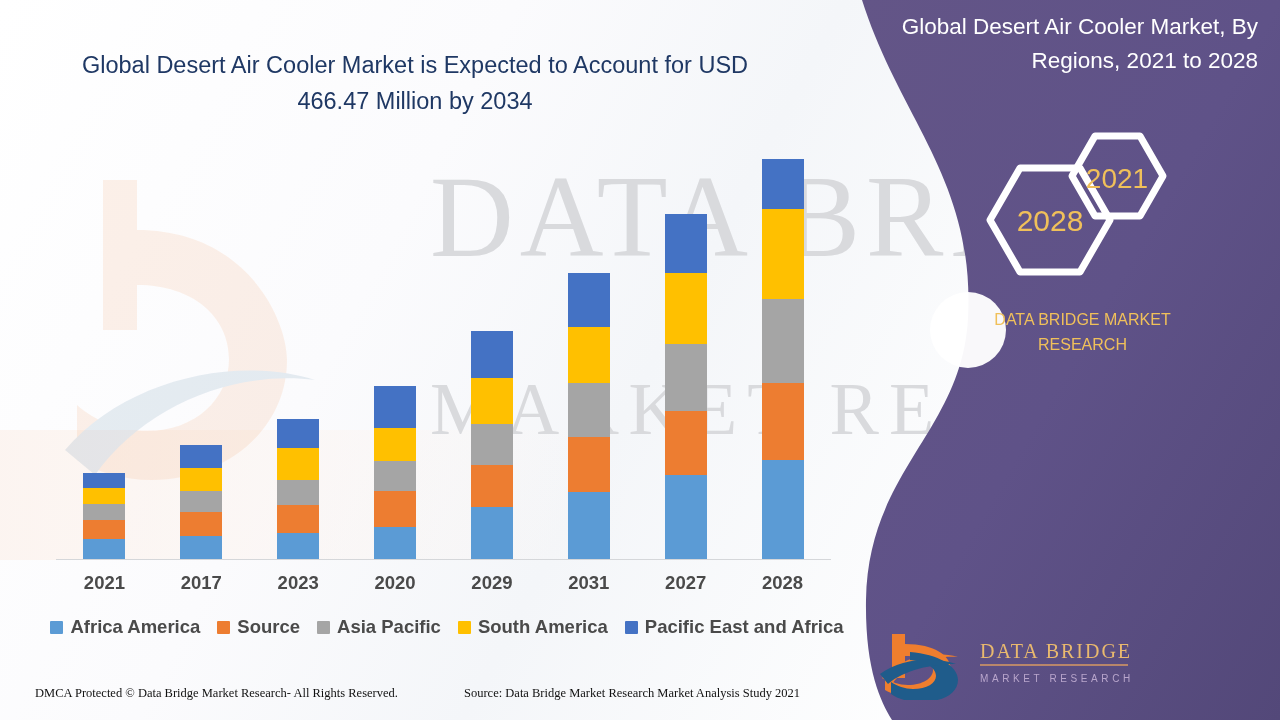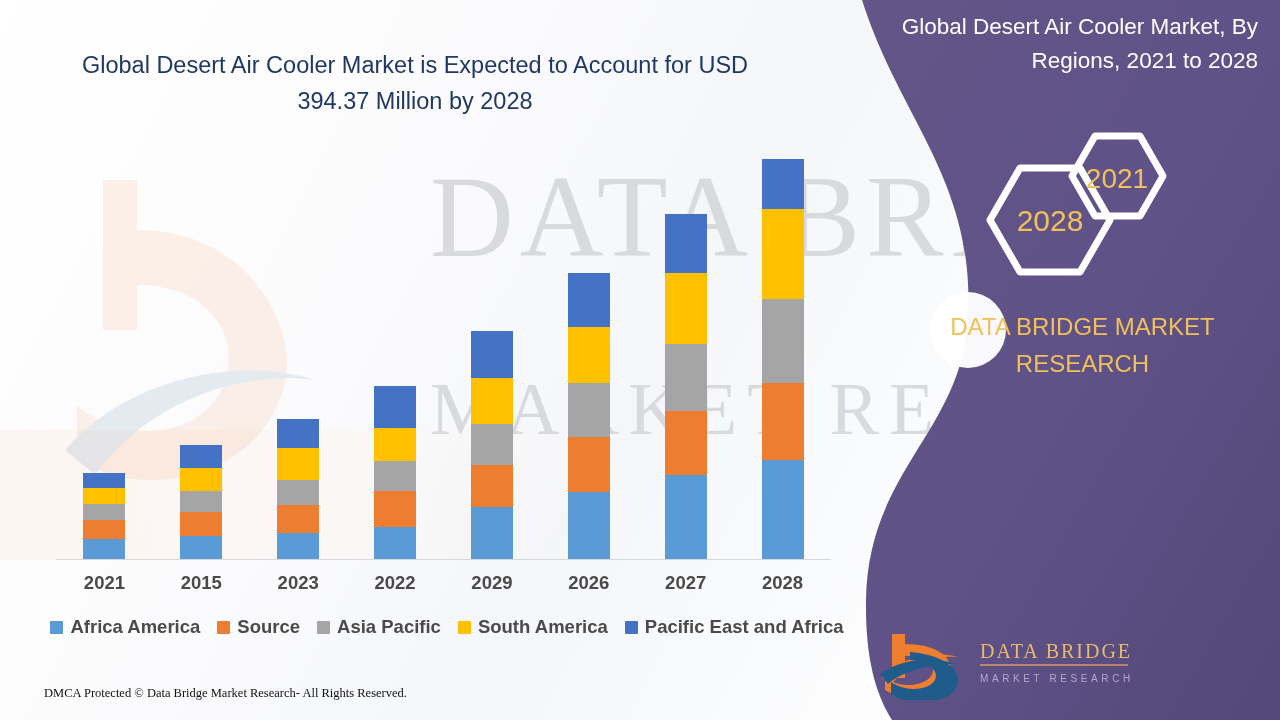--- a/index.html
+++ b/index.html
@@ -119,21 +119,21 @@
     align-items: center;
     gap: 17px;
   }
   .lg { display: flex; align-items: center; gap: 7px; }
   .swatch { width: 13px; height: 13px; border-radius: 1px; }
   .lg span.lbl { color: #4a4a4a; font-size: 18.5px; font-weight: bold; white-space: nowrap; }
 
   
   .footer {
     position: absolute;
-    left: 13px; top: 684px;
+    left: 4px; top: 684px;
     width: 860px;
     height: 26px;
   }
   .footer .dmca, .footer .src {
     position: absolute;
     color: #111;
     font-family: "Liberation Serif", serif;
     font-size: 12.5px;
     white-space: nowrap;
   }
@@ -161,21 +161,21 @@
     line-height: 1.5;
     font-weight: 400;
   }
   .hexes { position: absolute; left: 100px; top: 128px; width: 250px; height: 170px; }
   .brand {
     position: absolute;
     left: 30px; top: 308px;
     width: 385px;
     text-align: center;
     color: #f0c05a;
-    font-size: 24px;
+    font-size: 16px;
     line-height: 1.55;
     font-weight: 400;
   }
   .logo-bottom { position: absolute; left: 20px; top: 630px; width: 260px; height: 70px; }
 </style>
 </head>
 <body>
 
 <div id="stage">
 
@@ -186,21 +186,21 @@
     <path d="M48 30 h34 v150 h-34 z" fill="#EF7E2E"></path>
     <path d="M82 80 c110 0 150 90 150 130 c0 70 -62 120 -135 120 c-30 0 -55 -8 -75 -20 l0 -55 c18 16 42 26 70 26 c48 0 82 -32 82 -72 c0 -42 -36 -74 -92 -74 z" fill="#EF7E2E"></path>
     <path d="M10 300 c60 -70 170 -95 250 -70 c-80 -10 -170 25 -220 95 z" fill="#1F5C8B"></path>
   </svg>
 
   <div class="wm-text">
     <span>DATA BRIDGE</span>
     <span class="l2">MARKET RESEARCH</span>
   </div>
 
-  <div class="headline">Global Desert Air Cooler Market is Expected to Account for USD 394.37 Million by 2028</div>
+  <div class="headline">Global Desert Air Cooler Market is Expected to Account for USD 466.47 Million by 2034</div>
 
   <div class="chart">
     <div class="bars" id="bars">
         <div class="barwrap">
           <div class="bar">
             <div class="seg" title="North America 2021: 19" style="height: 20.4px; background: rgb(91, 155, 213);"></div>
             <div class="seg" title="Europe 2021: 17" style="height: 18.2526px; background: rgb(237, 125, 49);"></div>
             <div class="seg" title="Asia Pacific 2021: 15" style="height: 16.1053px; background: rgb(165, 165, 165);"></div>
             <div class="seg" title="South America 2021: 15" style="height: 16.1053px; background: rgb(255, 192, 0);"></div>
             <div class="seg" title="Middle East and Africa 2021: 14" style="height: 15.0316px; background: rgb(68, 114, 196);"></div>
@@ -268,25 +268,25 @@
             <div class="seg" title="South America 2028: 84" style="height: 90.1895px; background: rgb(255, 192, 0);"></div>
             <div class="seg" title="Middle East and Africa 2028: 47" style="height: 50.4632px; background: rgb(68, 114, 196);"></div>
           </div>
         </div>
       </div>
     <div class="baseline"></div>
   </div>
 
   <div class="xaxis" id="xaxis">
       <div>2021</div>
-      <div>2015</div>
+      <div>2017</div>
       <div>2023</div>
-      <div>2022</div>
+      <div>2020</div>
       <div>2029</div>
-      <div>2026</div>
+      <div>2031</div>
       <div>2027</div>
       <div>2028</div>
     </div>
 
   <div class="legend" id="legend">
       <div class="lg">
         <div class="swatch" style="background: rgb(91, 155, 213);"></div>
         <span class="lbl">Africa America</span>
       </div>
       <div class="lg">
@@ -302,20 +302,21 @@
         <span class="lbl">South America</span>
       </div>
       <div class="lg">
         <div class="swatch" style="background: rgb(68, 114, 196);"></div>
         <span class="lbl">Pacific East and Africa</span>
       </div>
     </div>
 
   <div class="footer">
     <div class="dmca">DMCA Protected © Data Bridge Market Research- All Rights Reserved.</div>
+    <div class="src">Source: Data Bridge Market Research Market Analysis Study 2021</div>
   </div>
 
   <svg class="right-panel" viewBox="0 0 1280 720" preserveAspectRatio="none">
     <defs>
       <linearGradient id="pgrad" x1="0" y1="0" x2="1" y2="1">
         <stop offset="0" stop-color="#635587"></stop>
         <stop offset="0.5" stop-color="#5f5288"></stop>
         <stop offset="1" stop-color="#534879"></stop>
       </linearGradient>
     </defs>

